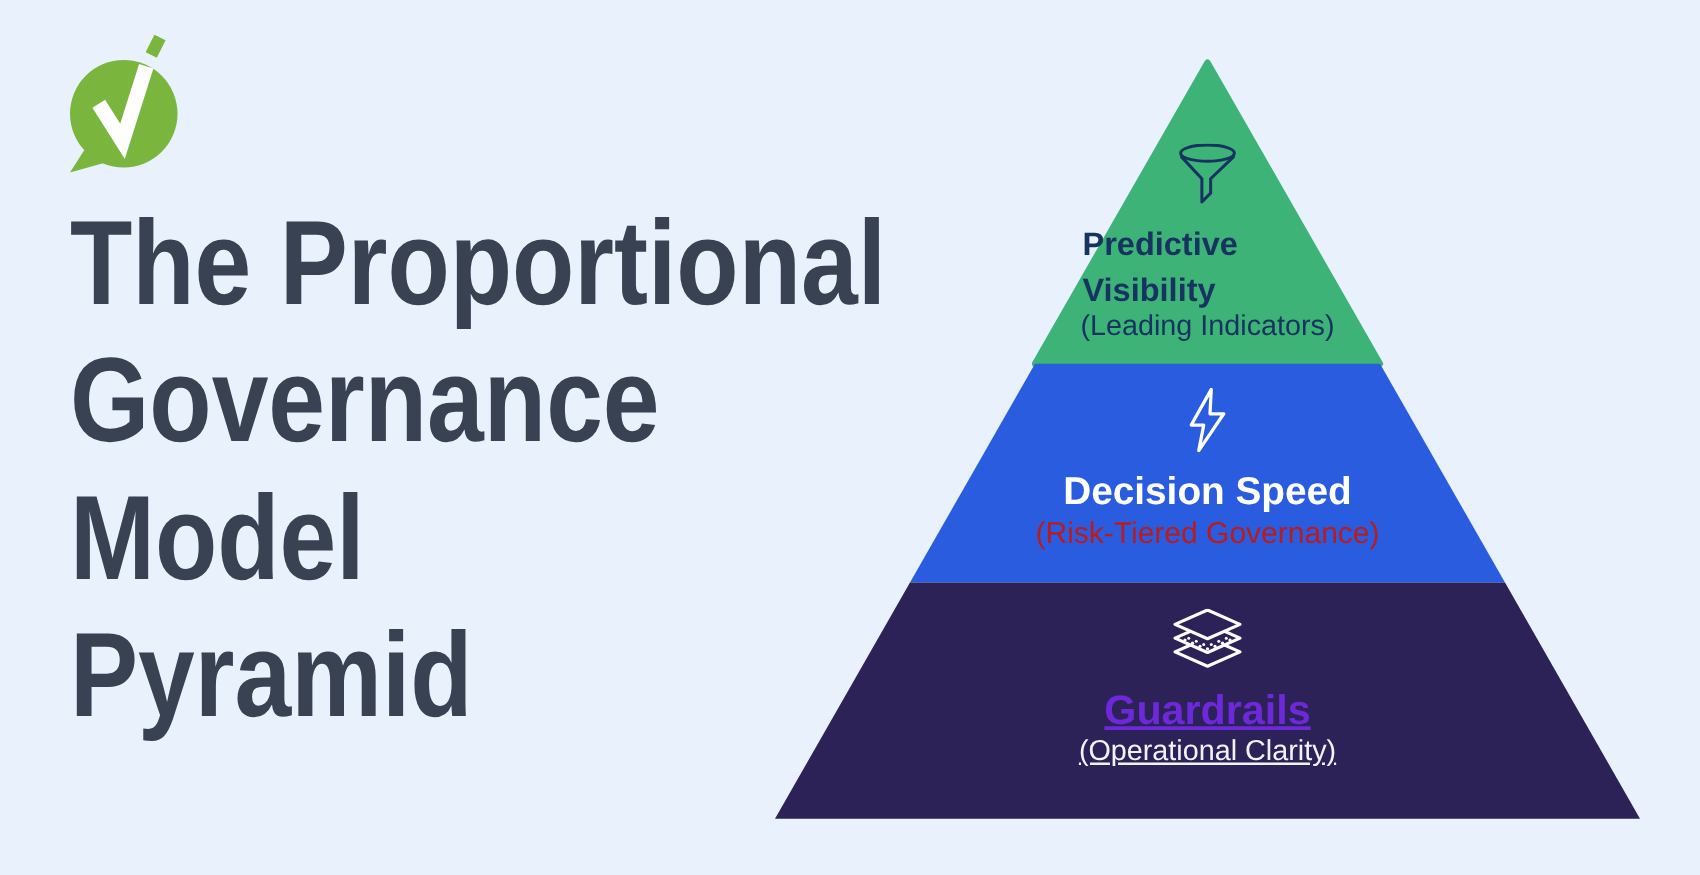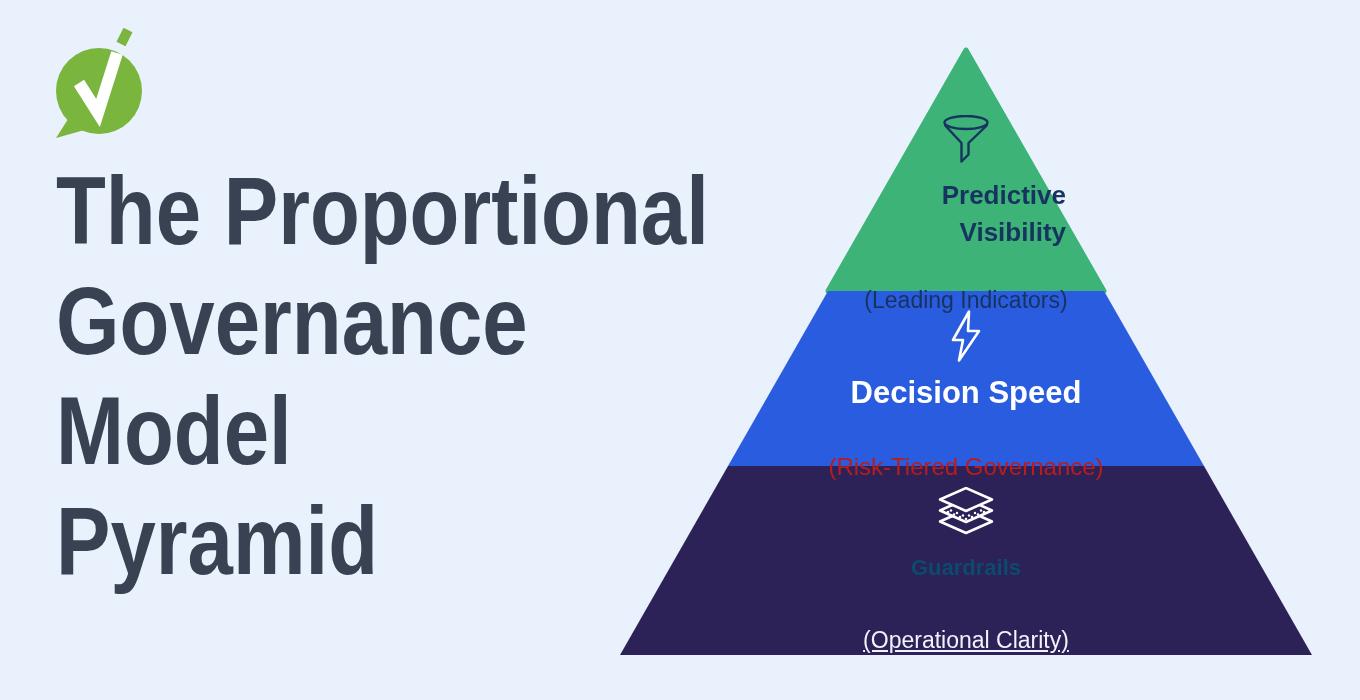--- a/index.html
+++ b/index.html
@@ -21,32 +21,32 @@
     color: #394253; letter-spacing: 0;
     transform: scaleX(0.85); transform-origin: left top;
     white-space: nowrap;
   }
 
   
   .pyramid-svg { position: absolute; left: 0; top: 0; width: 1360px; height: 700px; }
 
   .tier-label {
     position: absolute; left: 966px; transform: translateX(-50%);
-    text-align: right;
+    text-align: left;
   }
   .tier-title { font-weight: 700; white-space: nowrap; }
-  .tier-sub   { font-weight: 400; white-space: nowrap; margin-top: 40px; }
+  .tier-sub   { font-weight: 400; white-space: nowrap; }
 
   .t1-title { top: 177px; font-size: 26px; line-height: 37px; color: #17335f; white-space: normal; width: 200px; }
   .t1-sub   { top: 243px; font-size: 23px; line-height: 34px; color: #17335f; }
 
   .t2-title { top: 373px; font-size: 31px; line-height: 40px; color: #ffffff; }
   .t2-sub   { top: 410px; font-size: 24px; line-height: 34px; color: #b91c1c; }
 
-  .t3-title { top: 548px; font-size: 22px; line-height: 40px; color: #0c4a6e; }
+  .t3-title { top: 548px; font-size: 33px; line-height: 40px; color: #6d28d9; text-decoration: underline; }
   .t3-sub   { top: 583px; font-size: 23px; line-height: 34px; color: #f2f2fa; text-decoration: underline; }
 
   .tier-icon { position: absolute; transform: translateX(-50%); left: 966px; }
   .icon-funnel    { top: 115px; width: 48px; height: 50px; }
   .icon-lightning { top: 310px; width: 34px; height: 52px; }
   .icon-layers    { top: 487px; width: 58px; height: 56px; }
 </style>
 </head>
 <body>
 

